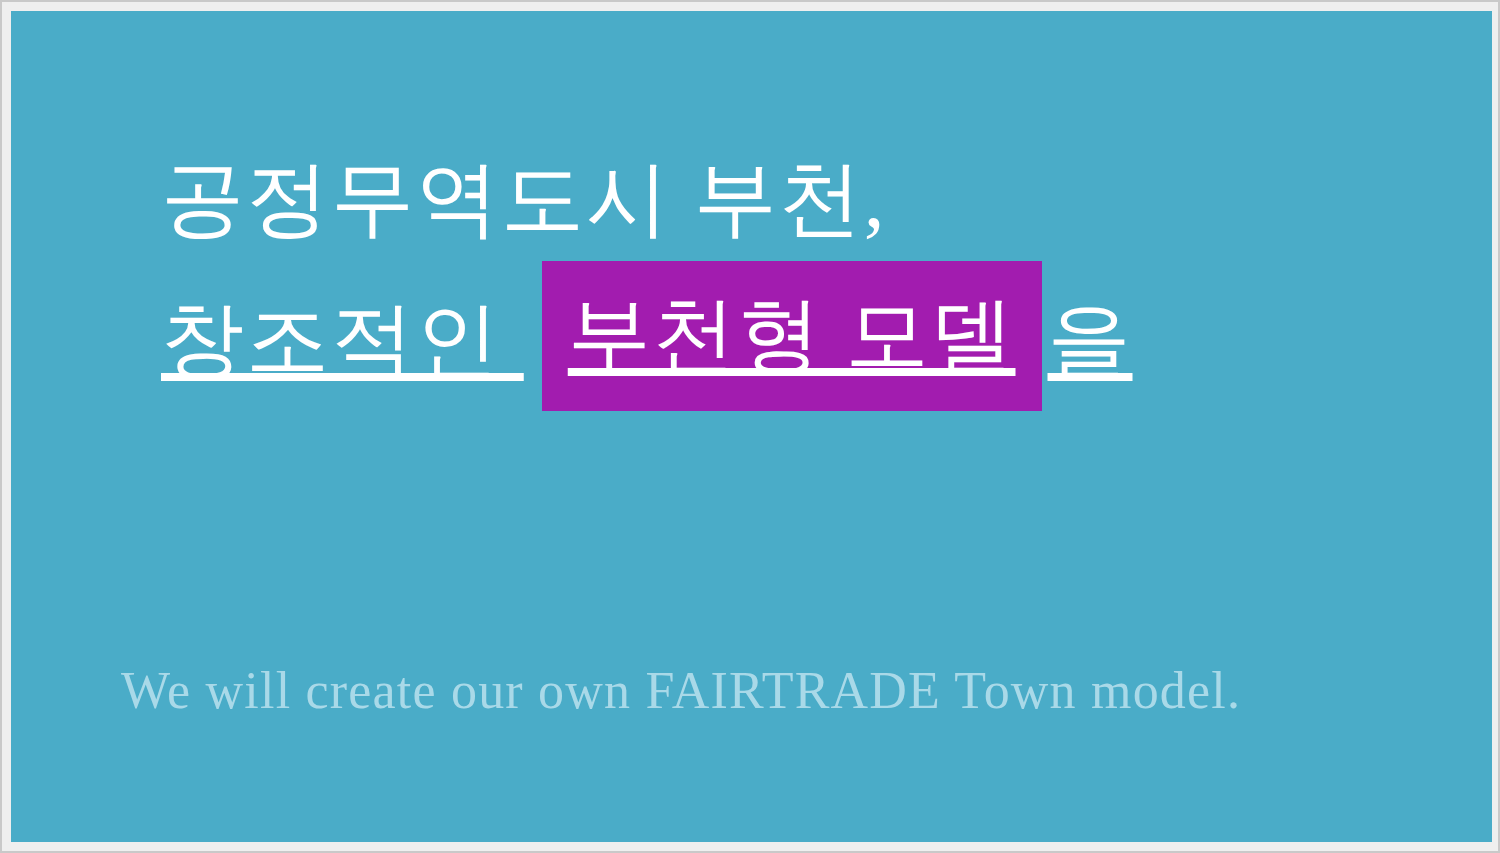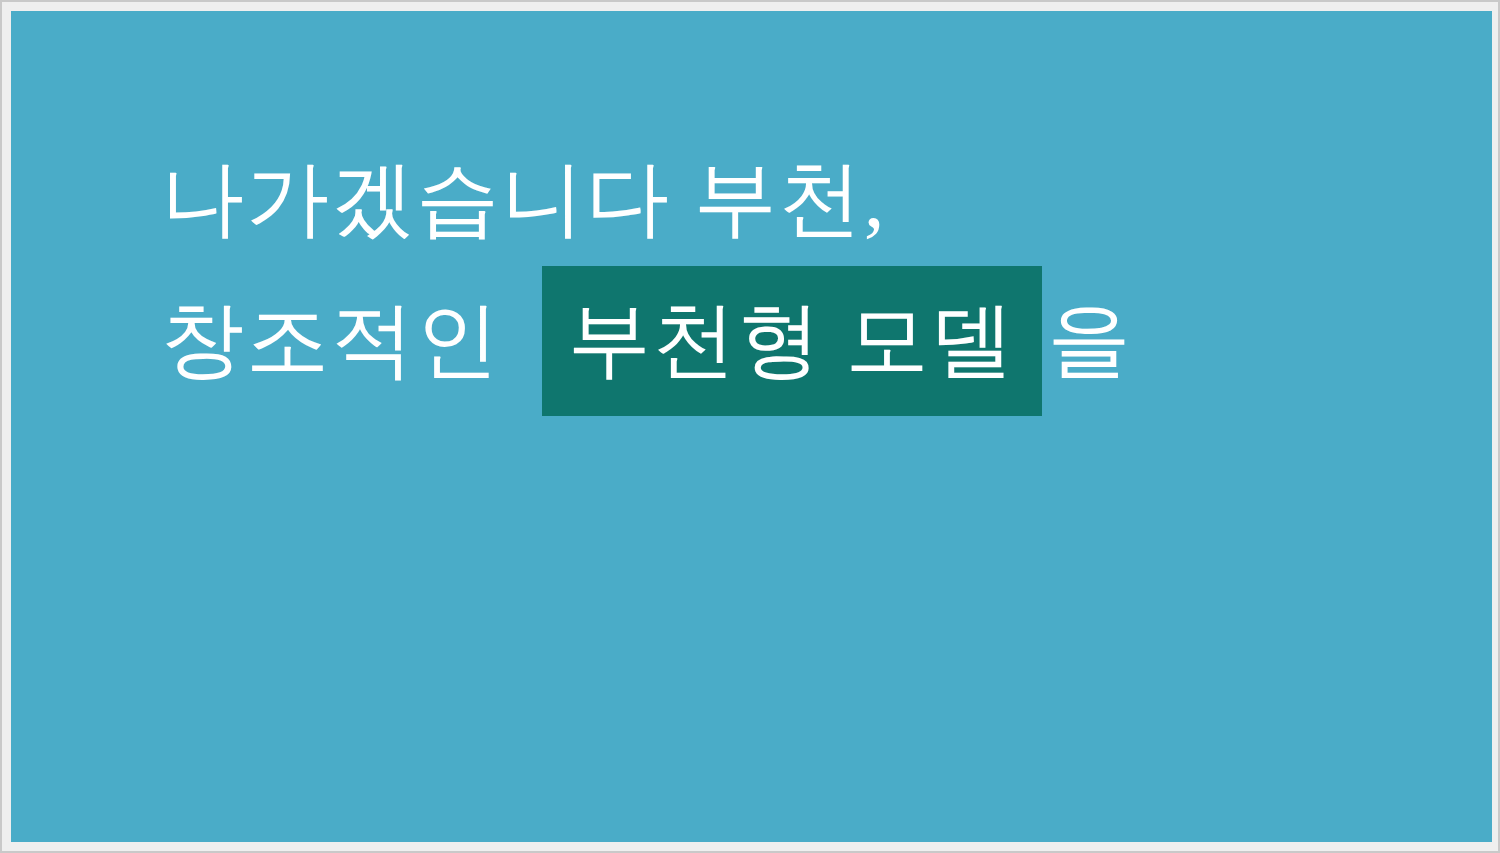--- a/index.html
+++ b/index.html
@@ -45,31 +45,32 @@
     white-space: nowrap;
   }
 
   .hl-line {
     display: block;
     height: 141px;
   }
 
   .hl-line.line2 {
     display: flex;
-    align-items: center;
+    align-items: flex-end;
+    text-decoration: underline;
   }
 
   .hl-seg {
     display: inline-block;
     white-space: pre;
   }
 
   .hl-highlight {
     display: inline-block;
-    background: #0f766e;
+    background: #a21caf;
     color: #ffffff;
     padding: 44px 26px 46px 26px;
     margin: 0 6px 0 18px;
     line-height: 60px;
     white-space: pre;
     vertical-align: middle;
   }
 
   
   .subtitle {
@@ -88,28 +89,29 @@
 </head>
 <body>
 
 <div id="screen">
 
   <div id="slide">
 
     <div class="headline">
 
       <span class="hl-line line1">
-        <span class="hl-seg">나가겠습니다 부천,</span>
+        <span class="hl-seg">공정무역도시 부천,</span>
       </span>
 
       <span class="hl-line line2">
         <span class="hl-seg">창조적인 </span>
         <span class="hl-highlight">부천형 모델</span>
         <span class="hl-seg">을</span>
       </span>
 
 
     </div>
 
+    <div class="subtitle">We will create our own FAIRTRADE Town model.</div>
 
   </div>
 
 </div>
 
 </body></html>

